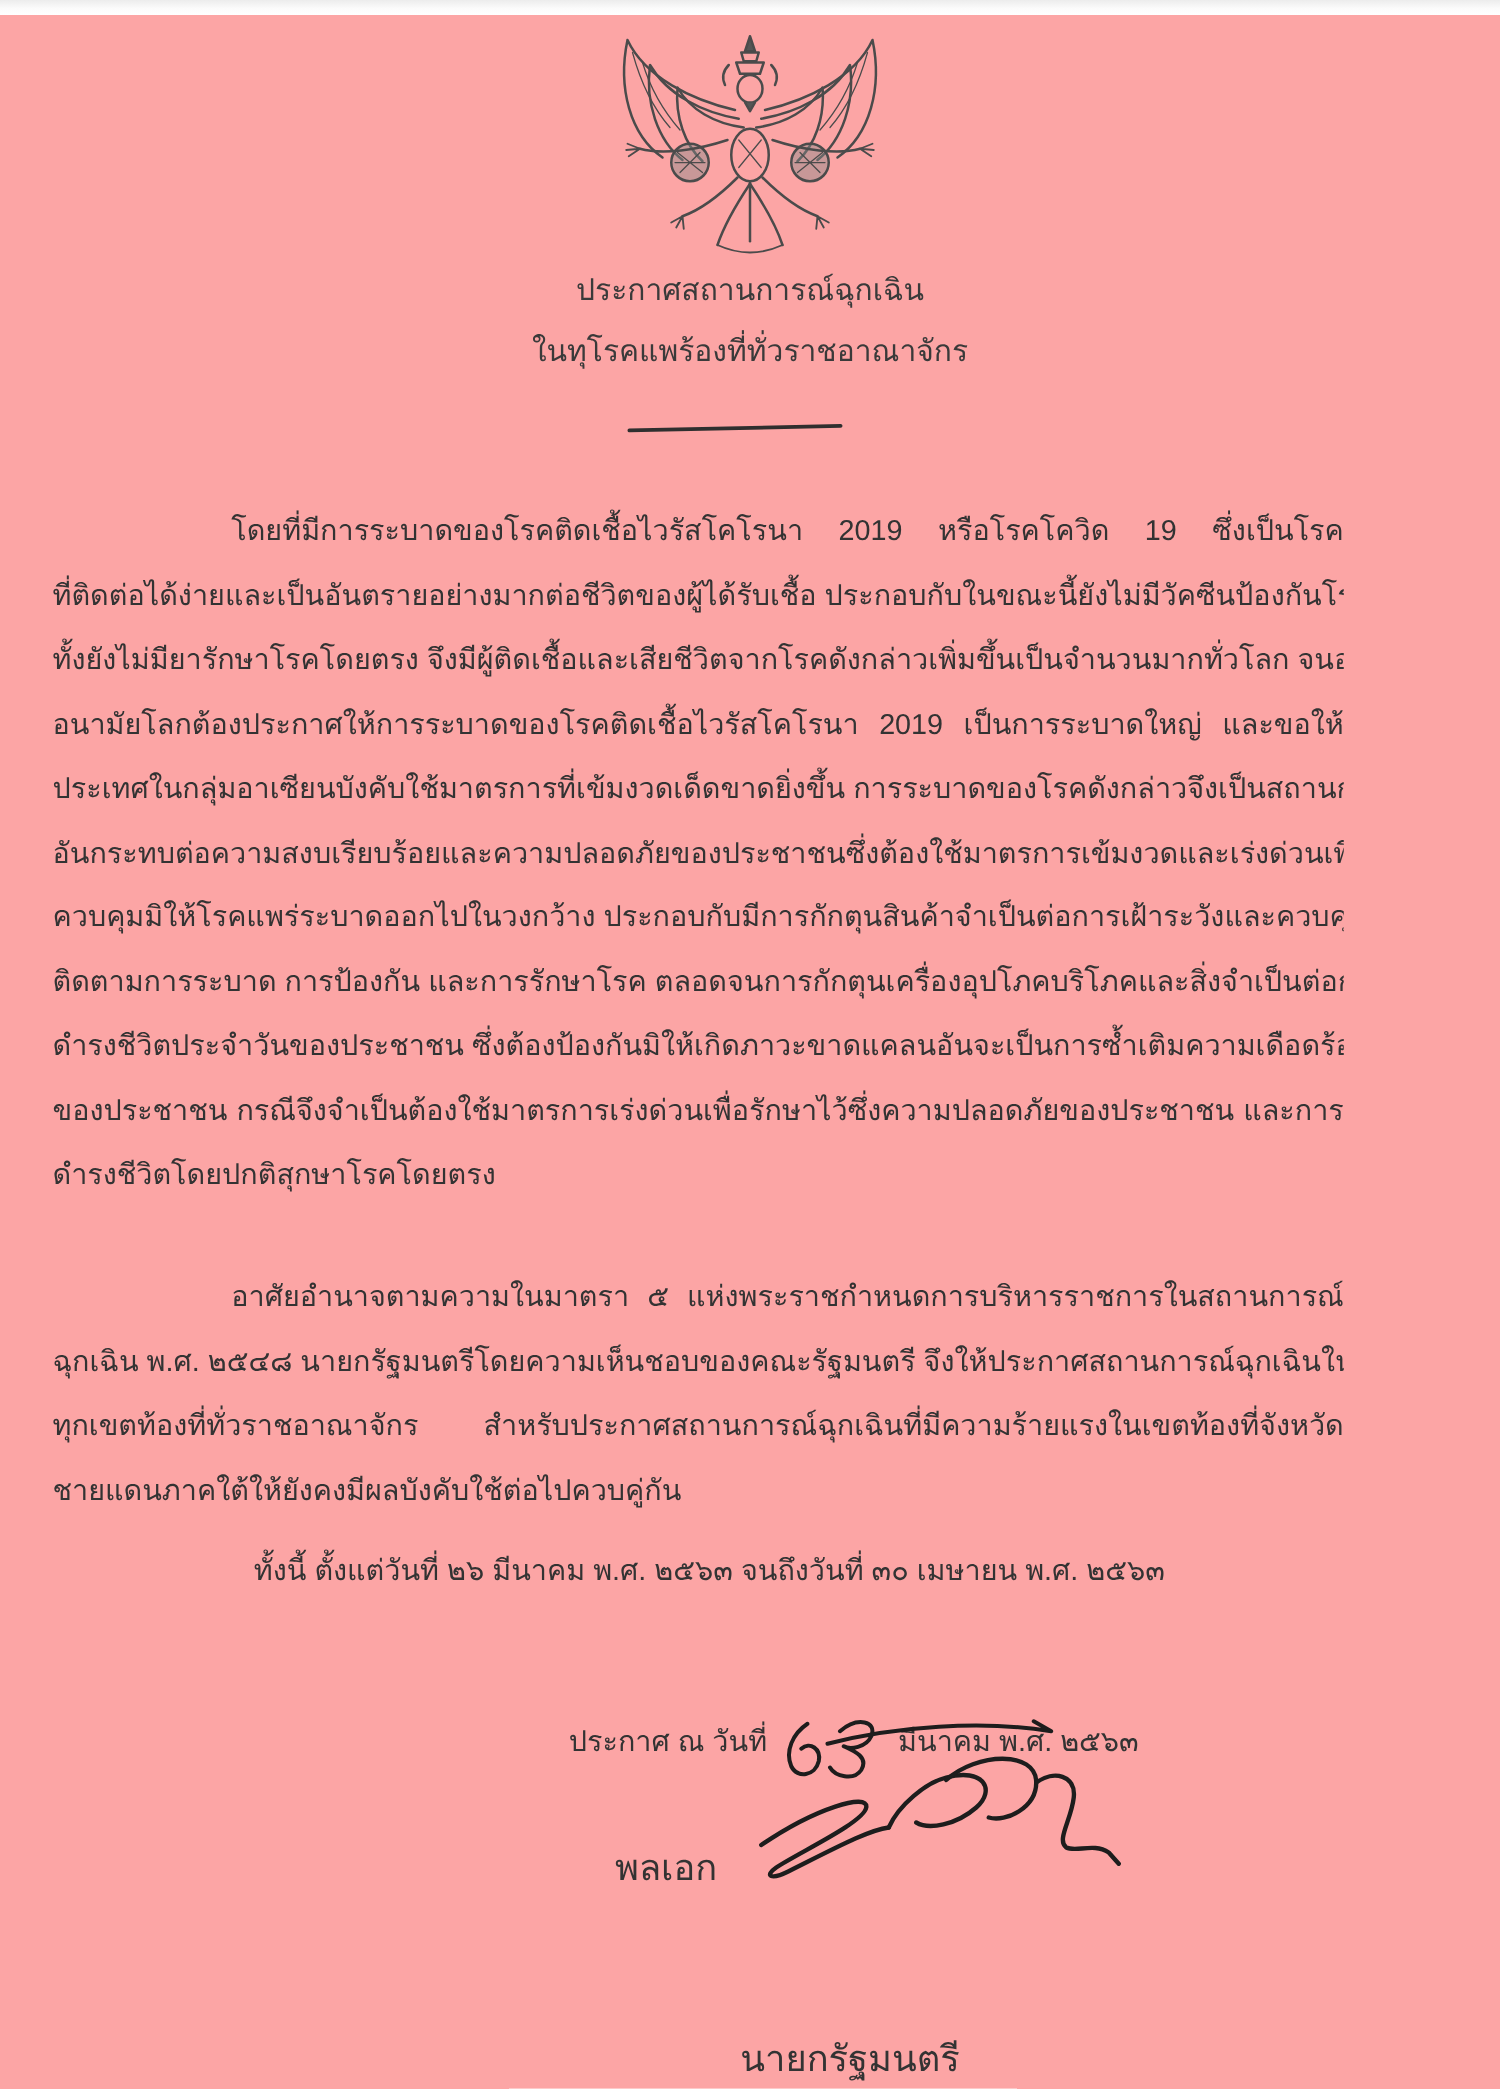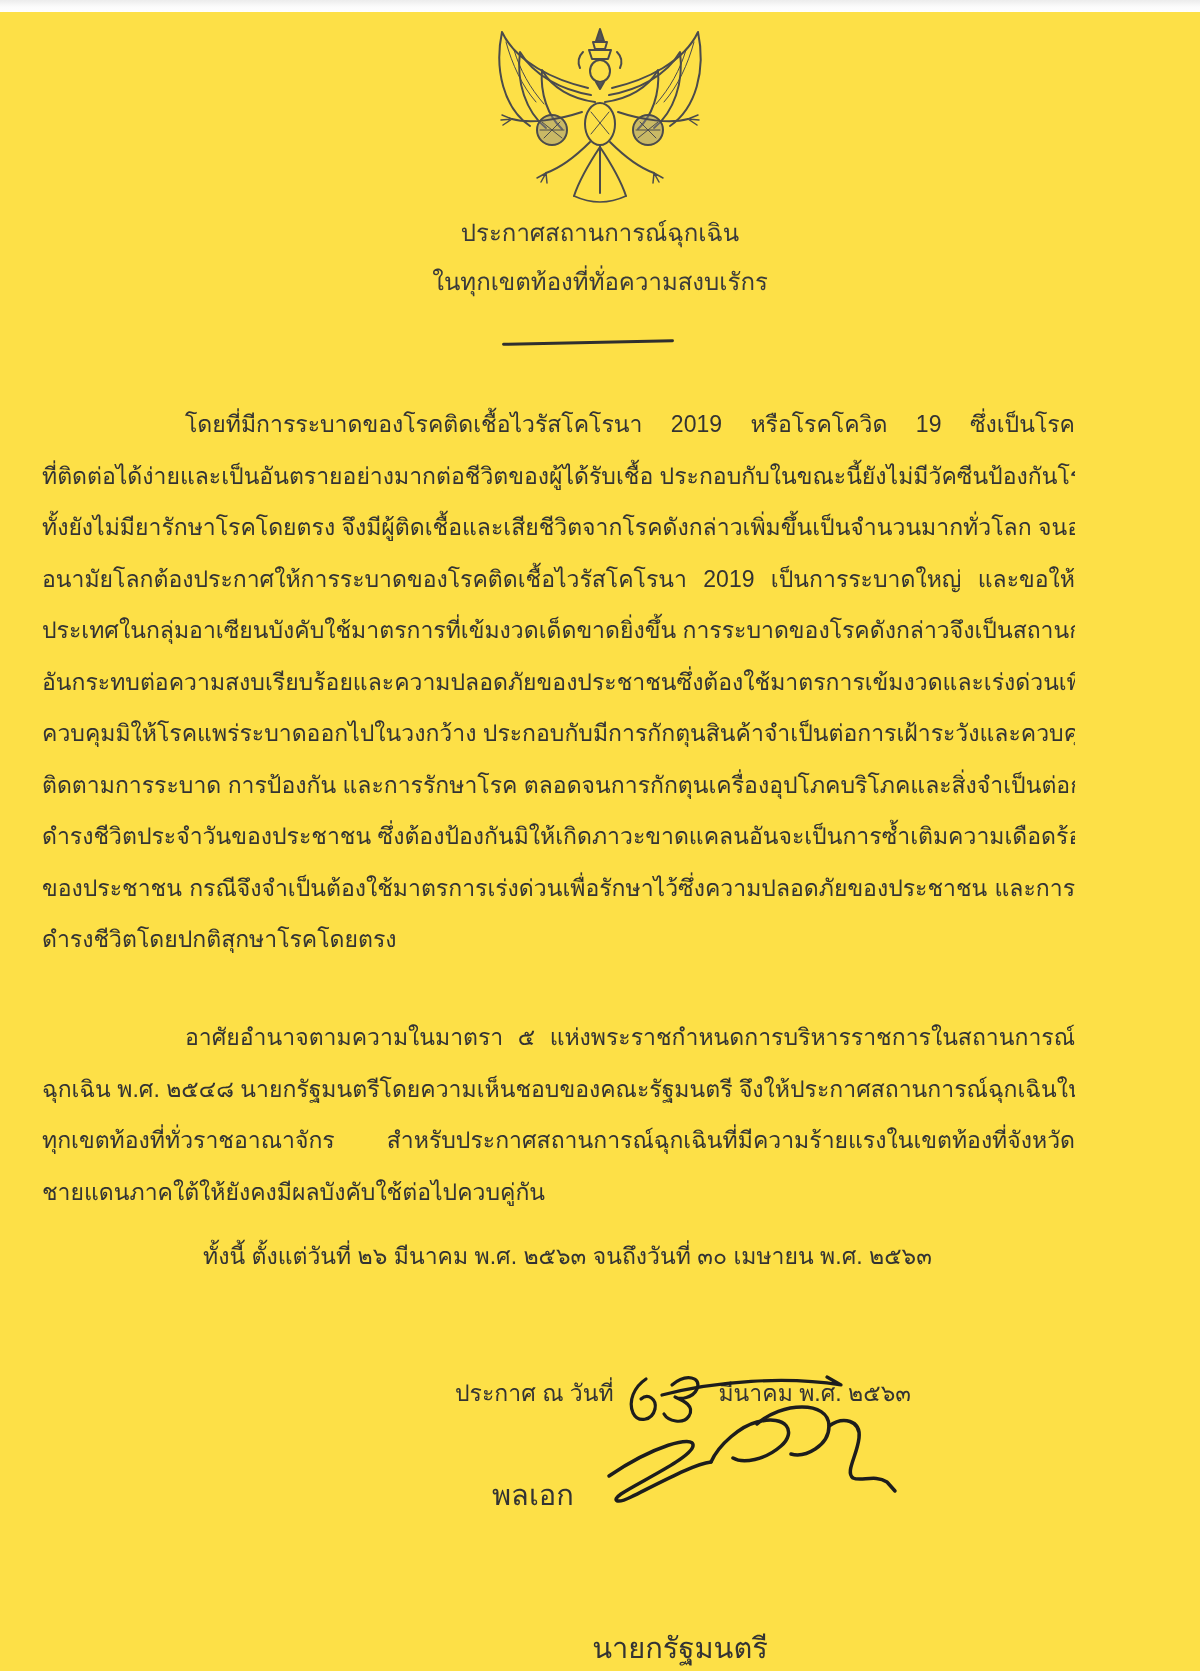--- a/index.html
+++ b/index.html
@@ -1,18 +1,18 @@
 <!DOCTYPE html>
 <html><head>
 <meta charset="utf-8">
 <style>
   html,body { margin:0; padding:0; background:#ffffff; }
   .page {
     position:relative; width:1200px; height:1671px; margin:0 auto;
-    background:#fde047; overflow:hidden;
+    background:#fca5a5; overflow:hidden;
     font-family:"Liberation Sans","DejaVu Sans",sans-serif;
     color:#333333;
   }
   .scan-edge {
     position:absolute; top:0; left:0; width:1200px; height:12px;
     background:linear-gradient(to bottom,#ececec 0%,#fbfbfb 55%,#ffffff 100%);
   }
   .emblem { position:absolute; left:452px; top:24px; width:296px; height:182px; }
   .title-line {
     position:absolute; left:0; width:1200px; text-align:center;
@@ -93,21 +93,21 @@
       <path d="M139 88 l18 22 M157 88 l-18 22" stroke-width="1"></path>
 
       <path d="M148 121 v48"></path>
       <path d="M148 123 C 134 144 126 160 122 172"></path>
       <path d="M148 123 C 162 144 170 160 174 172"></path>
       <path d="M122 172 q26 12 52 0" stroke-width="1.5"></path>
     </g>
   </svg>
 
   <div class="title-line title-1">ประกาศสถานการณ์ฉุกเฉิน</div>
-  <div class="title-line title-2">ในทุกเขตท้องที่ทั่อความสงบเรักร</div>
+  <div class="title-line title-2">ในทุโรคแพร้องที่ทั่วราชอาณาจักร</div>
 
   <div class="divider"></div>
 
   <div class="para p1">
       <div class="tline indent">โดยที่มีการระบาดของโรคติดเชื้อไวรัสโคโรนา 2019 หรือโรคโควิด 19 ซึ่งเป็นโรค</div>
       <div class="tline">ที่ติดต่อได้ง่ายและเป็นอันตรายอย่างมากต่อชีวิตของผู้ได้รับเชื้อ ประกอบกับในขณะนี้ยังไม่มีวัคซีนป้องกันโรค</div>
       <div class="tline">ทั้งยังไม่มียารักษาโรคโดยตรง จึงมีผู้ติดเชื้อและเสียชีวิตจากโรคดังกล่าวเพิ่มขึ้นเป็นจำนวนมากทั่วโลก จนองค์การ</div>
       <div class="tline">อนามัยโลกต้องประกาศให้การระบาดของโรคติดเชื้อไวรัสโคโรนา 2019 เป็นการระบาดใหญ่ และขอให้</div>
       <div class="tline">ประเทศในกลุ่มอาเซียนบังคับใช้มาตรการที่เข้มงวดเด็ดขาดยิ่งขึ้น การระบาดของโรคดังกล่าวจึงเป็นสถานการณ์</div>
       <div class="tline">อันกระทบต่อความสงบเรียบร้อยและความปลอดภัยของประชาชนซึ่งต้องใช้มาตรการเข้มงวดและเร่งด่วนเพื่อ</div>

